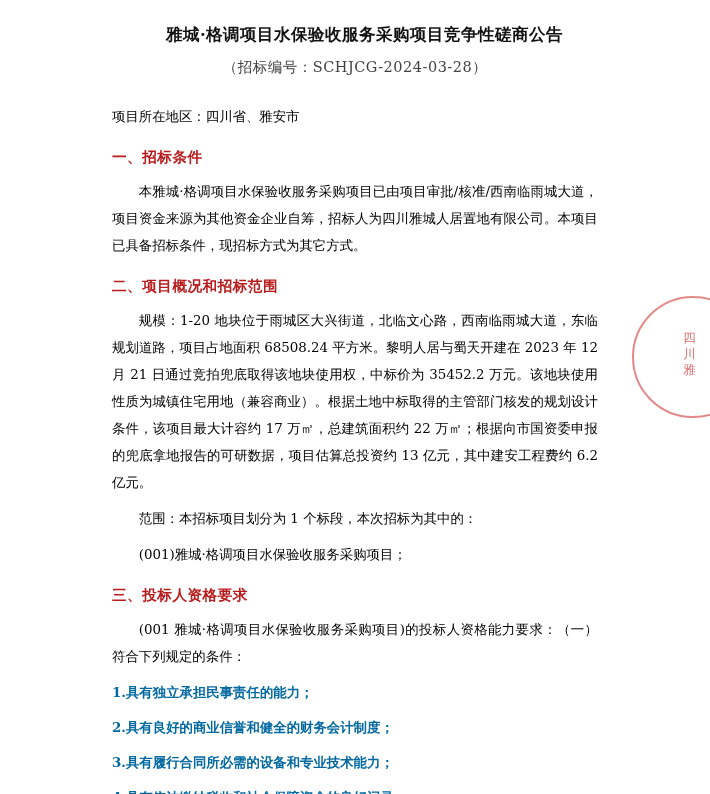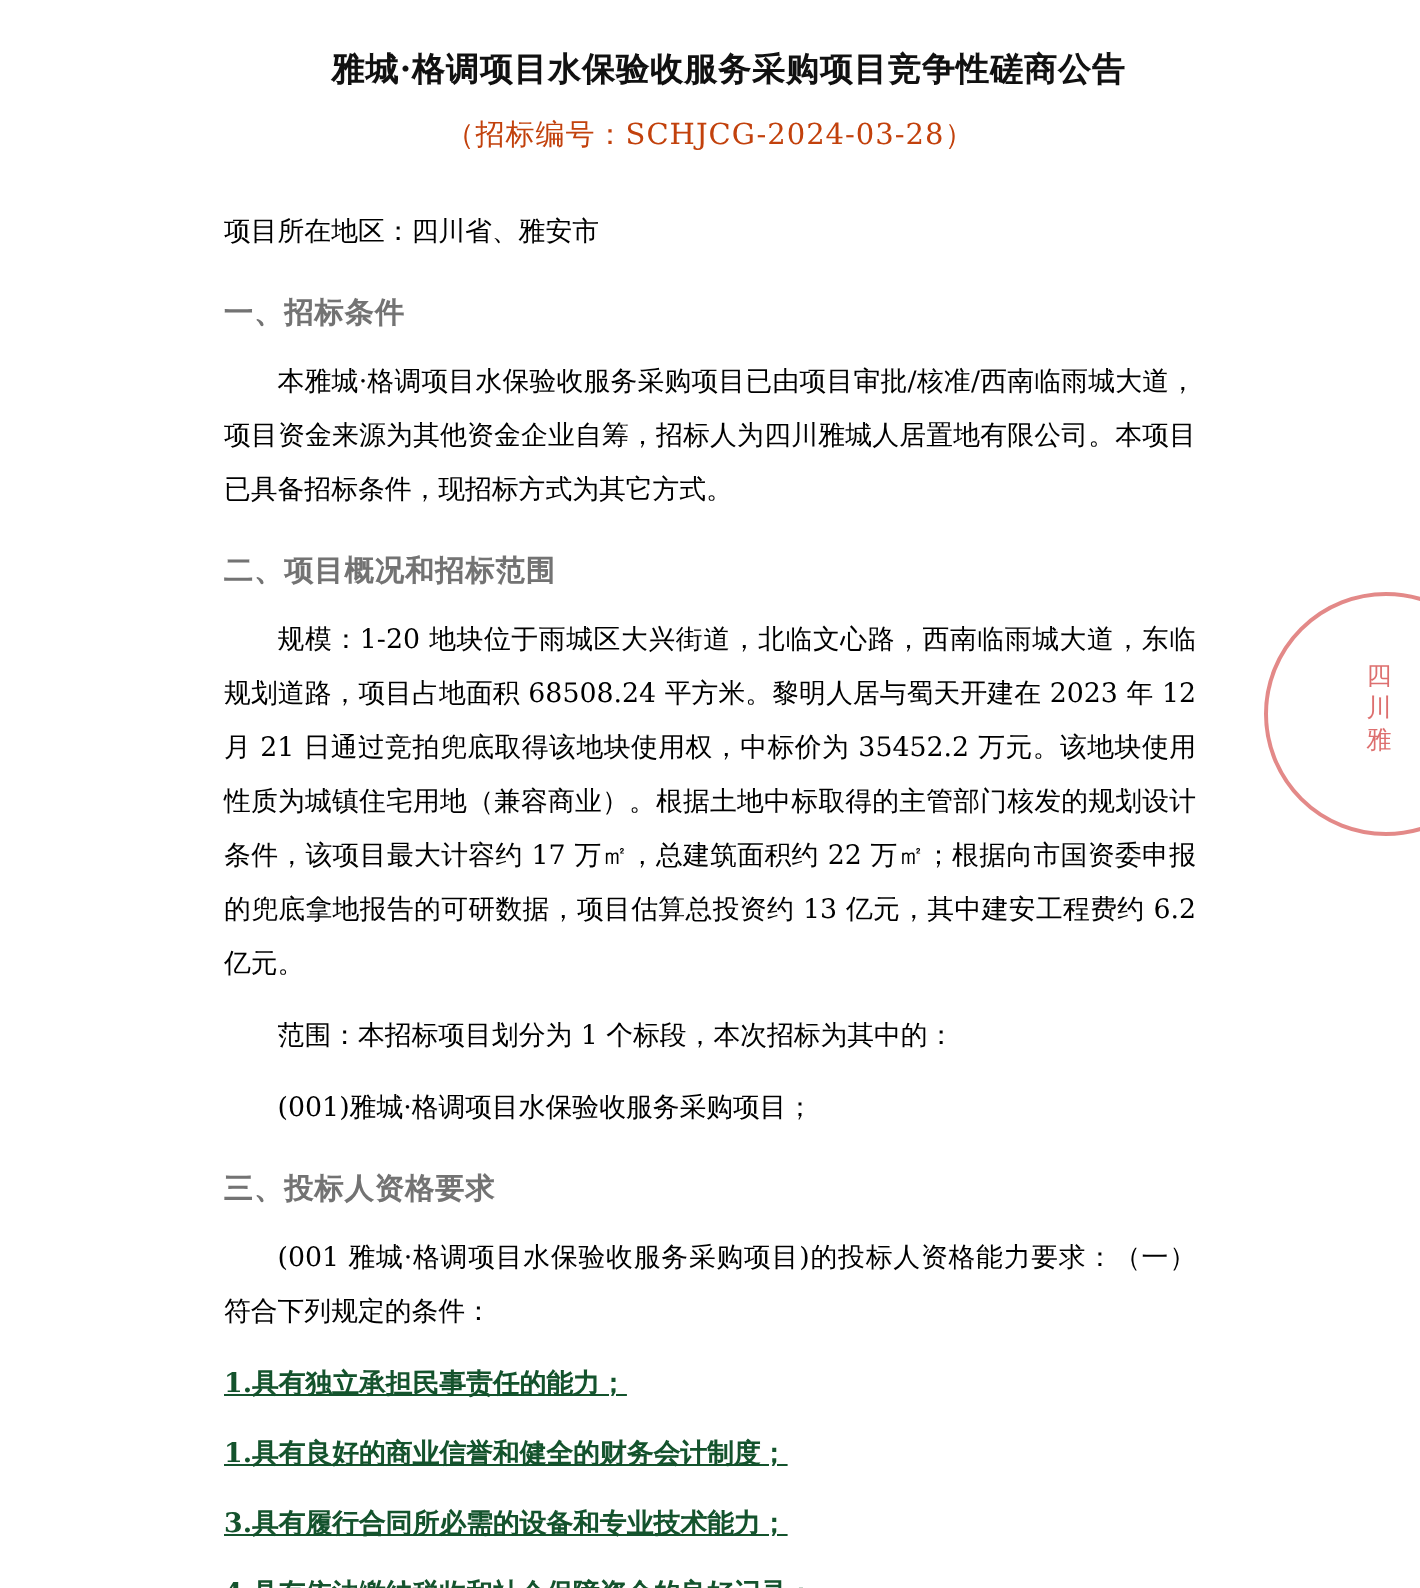--- a/index.html
+++ b/index.html
@@ -29,21 +29,21 @@
     letter-spacing: 0.5px;
     margin: 6px 0 0 0;
     color: #111;
     padding-left: 19px;
   }
   .doc-subtitle {
     text-align: center;
     font-size: 14.5px;
     margin: 12px 0 0 0;
     letter-spacing: 0.5px;
-    color: #c2410c;
+    color: #404040;
   }
   .body-wrap {
     margin: 26px 112px 0 112px;
     width: 486px;
   }
   p.line {
     margin: 0 0 9px 0;
     font-size: 13.4px;
     line-height: 27px;
     text-align: justify;
@@ -52,32 +52,31 @@
   }
   p.indent {
     text-indent: 2em;
   }
   h2.section {
     font-size: 14.6px;
     font-weight: bold;
     margin: 14px 0 8px 0;
     line-height: 26px;
     letter-spacing: 0.5px;
-    color: #737373;
+    color: #b91c1c;
   }
   .loc {
     margin-bottom: 4px;
   }
   .item {
     margin: 0 0 9px 0;
     font-size: 13.4px;
     line-height: 26px;
     font-weight: bold;
-    color: #14532d;
-    text-decoration: underline;
+    color: #0369a1;
   }
   
   .seal {
     position: absolute;
     right: -44px;
     top: 296px;
     width: 118px;
     height: 118px;
     border: 2.5px solid #d2403f;
     border-radius: 50%;
@@ -116,21 +115,21 @@
 
     <h2 class="section">二、项目概况和招标范围</h2>
     <p class="line indent">规模：1-20 地块位于雨城区大兴街道，北临文心路，西南临雨城大道，东临规划道路，项目占地面积 68508.24 平方米。黎明人居与蜀天开建在 2023 年 12 月 21 日通过竞拍兜底取得该地块使用权，中标价为 35452.2 万元。该地块使用性质为城镇住宅用地（兼容商业）。根据土地中标取得的主管部门核发的规划设计条件，该项目最大计容约 17 万㎡，总建筑面积约 22 万㎡；根据向市国资委申报的兜底拿地报告的可研数据，项目估算总投资约 13 亿元，其中建安工程费约 6.2 亿元。</p>
     <p class="line indent">范围：本招标项目划分为 1 个标段，本次招标为其中的：</p>
     <p class="line indent">(001)雅城·格调项目水保验收服务采购项目；</p>
 
     <h2 class="section">三、投标人资格要求</h2>
     <p class="line indent">(001 雅城·格调项目水保验收服务采购项目)的投标人资格能力要求：（一）符合下列规定的条件：</p>
 
     <p class="item">1.具有独立承担民事责任的能力；</p>
-    <p class="item">1.具有良好的商业信誉和健全的财务会计制度；</p>
+    <p class="item">2.具有良好的商业信誉和健全的财务会计制度；</p>
     <p class="item">3.具有履行合同所必需的设备和专业技术能力；</p>
     <p class="item">4.具有依法缴纳税收和社会保障资金的良好记录；</p>
 
   </div>
 
   <div class="seal"></div>
   <div class="seal-text">
     <span>四</span>
     <span>川</span>
     <span>雅</span>

